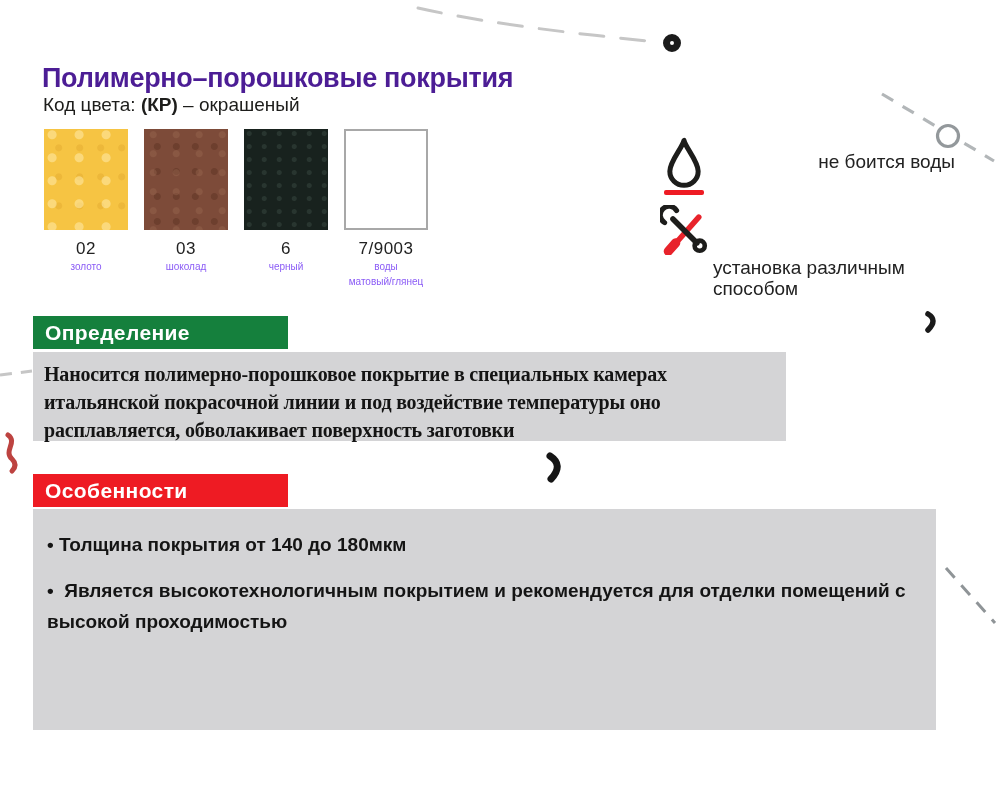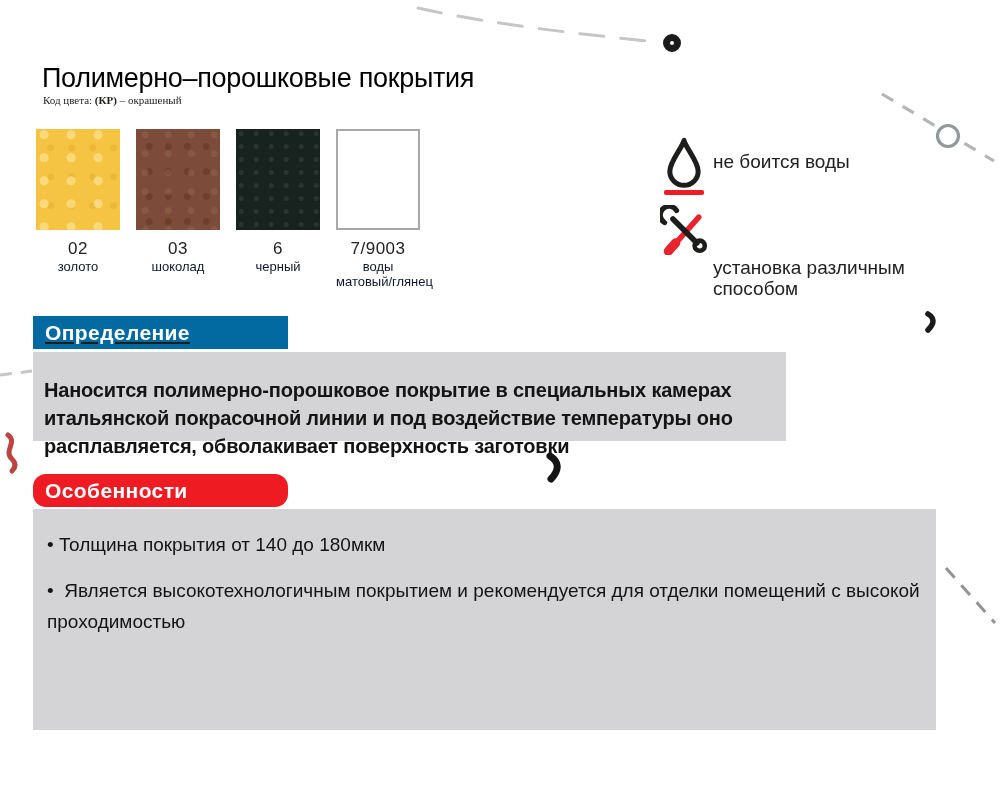--- a/index.html
+++ b/index.html
@@ -1,64 +1,64 @@
 <!DOCTYPE html>
 <html><head>
 <meta charset="utf-8">
 <style>
   * { margin:0; padding:0; box-sizing:border-box; }
   html,body { background:#fff; }
   body { font-family:"Liberation Sans", sans-serif; color:#1d1d1b; }
   .page { position:relative; width:1000px; height:800px; background:#fff; overflow:hidden; margin:0 auto; }
 
   
-  .title { position:absolute; left:42px; top:63px; font-size:27px; font-weight:normal; letter-spacing:-0.3px; color:#000000; }
-  .subtitle { position:absolute; left:43px; top:94px; font-size:11px; color:#1d1d1b;font-family:Liberation Serif, serif; }
+  .title { position:absolute; left:42px; top:63px; font-size:27px; font-weight:bold; letter-spacing:-0.3px; color:#4c1d95; }
+  .subtitle { position:absolute; left:43px; top:94px; font-size:19px; color:#1d1d1b; }
   .subtitle b { font-weight:bold; }
 
   
-  .swatch-row { position:absolute; left:36px; top:129px; display:flex; }
+  .swatch-row { position:absolute; left:44px; top:129px; display:flex; }
   .swatch-cell { width:84px; margin-right:16px; text-align:center; }
   .swatch { width:84px; height:101px; }
   .swatch-code { margin-top:9px; font-size:17px; font-weight:500; letter-spacing:0.5px; color:#222; }
-  .swatch-name { font-size:13px; color:#0f172a; line-height:15px; white-space:nowrap; }
+  .swatch-name { font-size:10px; color:#8b5cf6; line-height:15px; white-space:nowrap; }
   .tex-gold { background-image:
       radial-gradient(circle at 30% 25%, rgba(255,235,170,.55) 0 4px, transparent 5px),
       radial-gradient(circle at 70% 65%, rgba(220,160,40,.35) 0 3px, transparent 4px);
       background-size:27px 23px, 21px 29px; }
   .tex-choc { background-image:
       radial-gradient(circle at 40% 30%, rgba(160,110,85,.35) 0 3px, transparent 4px),
       radial-gradient(circle at 70% 70%, rgba(80,40,25,.35) 0 3px, transparent 4px);
       background-size:23px 19px, 19px 25px; }
   .tex-bronze { background-image:
       radial-gradient(circle at 30% 30%, rgba(255,215,130,.6) 0 4px, transparent 5px),
       radial-gradient(circle at 72% 58%, rgba(125,70,15,.5) 0 4px, transparent 5px),
       radial-gradient(circle at 52% 82%, rgba(255,200,110,.5) 0 3px, transparent 4px);
       background-size:24px 20px, 18px 24px, 30px 32px; }
   .tex-black { background-image:
       radial-gradient(circle at 35% 35%, rgba(70,90,80,.35) 0 2px, transparent 3px);
       background-size:15px 13px; }
   .tex-white { border:2px solid #a8a8a8; }
 
   
   .features { position:absolute; left:655px; top:136px; width:300px; }
-  .feature { display:flex; align-items:flex-start; margin-bottom:10px; }
+  .feature { display:flex; align-items:flex-start; margin-bottom:10px;justify-content:space-between; }
   .feature-icon-wrap { width:58px; flex:0 0 58px; display:flex; flex-direction:column; align-items:center; }
   .red-underline { width:40px; height:5px; border-radius:2px; margin-top:2px; }
   .feature-text { font-size:19px; line-height:21px; color:#222; padding-top:15px; }
   .feature:nth-child(2) .feature-text { padding-top:7px;margin-top:45px; }
 
   
   .banner { position:absolute; left:33px; width:255px; height:33px; display:flex; align-items:center; }
   .banner-label { color:#fff; font-weight:bold; font-size:21px; letter-spacing:0.4px; padding-left:12px; }
   .banner-def { top:316px; }
-  .banner-feat { top:474px;border-radius:13px; }
+  .banner-feat { top:474px; }
   .gray-block { position:absolute; left:33px; color:#141414; }
-  .def-block { top:352px; width:753px; height:89px; padding:24px 12px 0 11px; font-size:20px; line-height:28px; font-weight:600; letter-spacing:-0.2px; }
-  .feat-block { top:509px; width:903px; height:221px; padding:20px 6px 0 14px; font-size:19px; line-height:31px; font-weight:400; }
+  .def-block { top:352px; width:753px; height:89px; padding:8px 12px 0 11px; font-size:20px; line-height:28px; font-weight:600; letter-spacing:-0.2px;font-family:Liberation Serif, serif; }
+  .feat-block { top:509px; width:903px; height:221px; padding:20px 6px 0 14px; font-size:19px; line-height:31px; font-weight:700; }
   .feat-block p { margin:0 0 15px 0; }
   .feat-block p::before { content:"\2022\00a0"; }
   .feat-block p:nth-child(2)::before { content:"\2022\00a0\00a0"; }
 
   
   .deco { position:absolute; pointer-events:none; }
 </style>
 </head>
 <body>
 
@@ -135,21 +135,21 @@
           <path d="M 9 49 L 17 40" stroke="#e8232b" stroke-width="10" stroke-linecap="round"></path>
           <path d="M 14 14 L 40 40" stroke="#1d1d1b" stroke-width="6" stroke-linecap="round"></path>
           <path d="M 18 5 A 9.5 9.5 0 1 0 5 18" fill="none" stroke="#1d1d1b" stroke-width="5.5" stroke-linecap="round"></path>
           <circle cx="43" cy="43" r="5.5" fill="none" stroke="#1d1d1b" stroke-width="5"></circle>
         </svg>
       </div>
       <div class="feature-text">установка различным способом</div>
     </div>
   </div>
 
-  <div class="banner banner-def" style="background-color: #0369a1; text-decoration: underline;">
+  <div class="banner banner-def" style="background-color: #15803d;">
     <span class="banner-label">Определение</span>
   </div>
   <div class="gray-block def-block" style="background-color: rgb(212, 212, 214);">Наносится полимерно-порошковое покрытие в специальных камерах итальянской покрасочной линии и под воздействие температуры оно расплавляется, обволакивает поверхность заготовки</div>
 
   <div class="banner banner-feat" style="background-color: rgb(238, 27, 35);">
     <span class="banner-label">Особенности</span>
   </div>
   <div class="gray-block feat-block" style="background-color: rgb(212, 212, 214);">
     <p>Толщина покрытия от 140 до 180мкм</p>
     <p>Является высокотехнологичным покрытием и рекомендуется для отделки помещений с высокой проходимостью</p>

